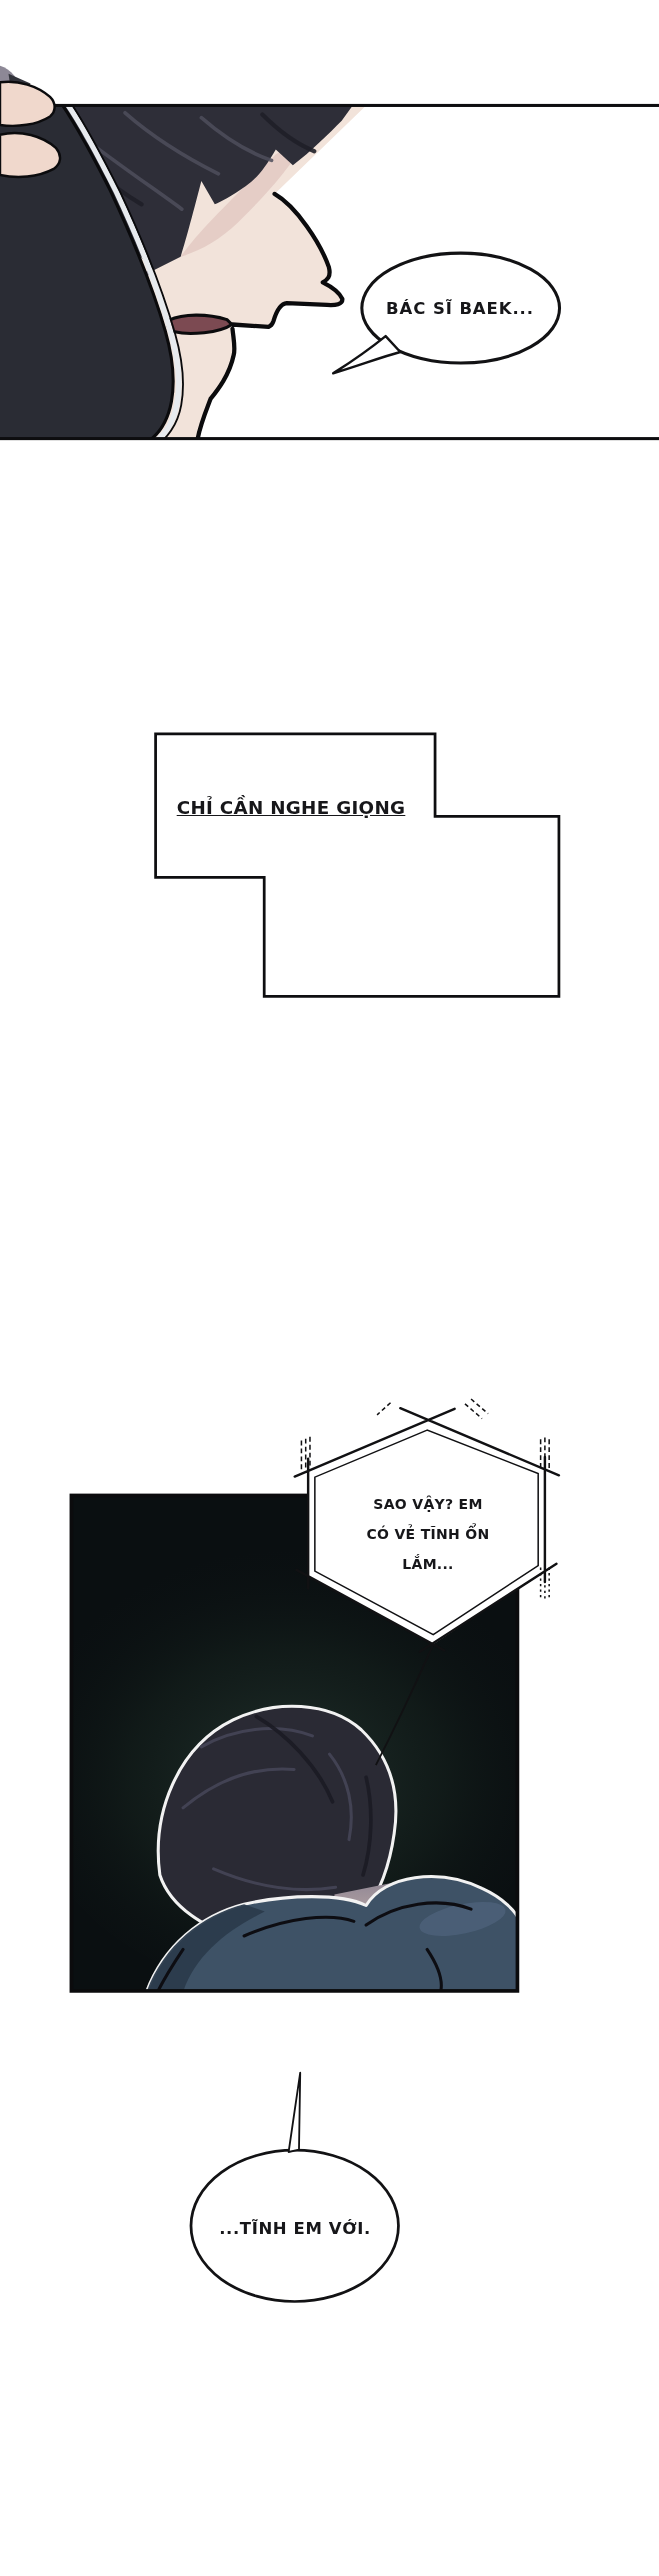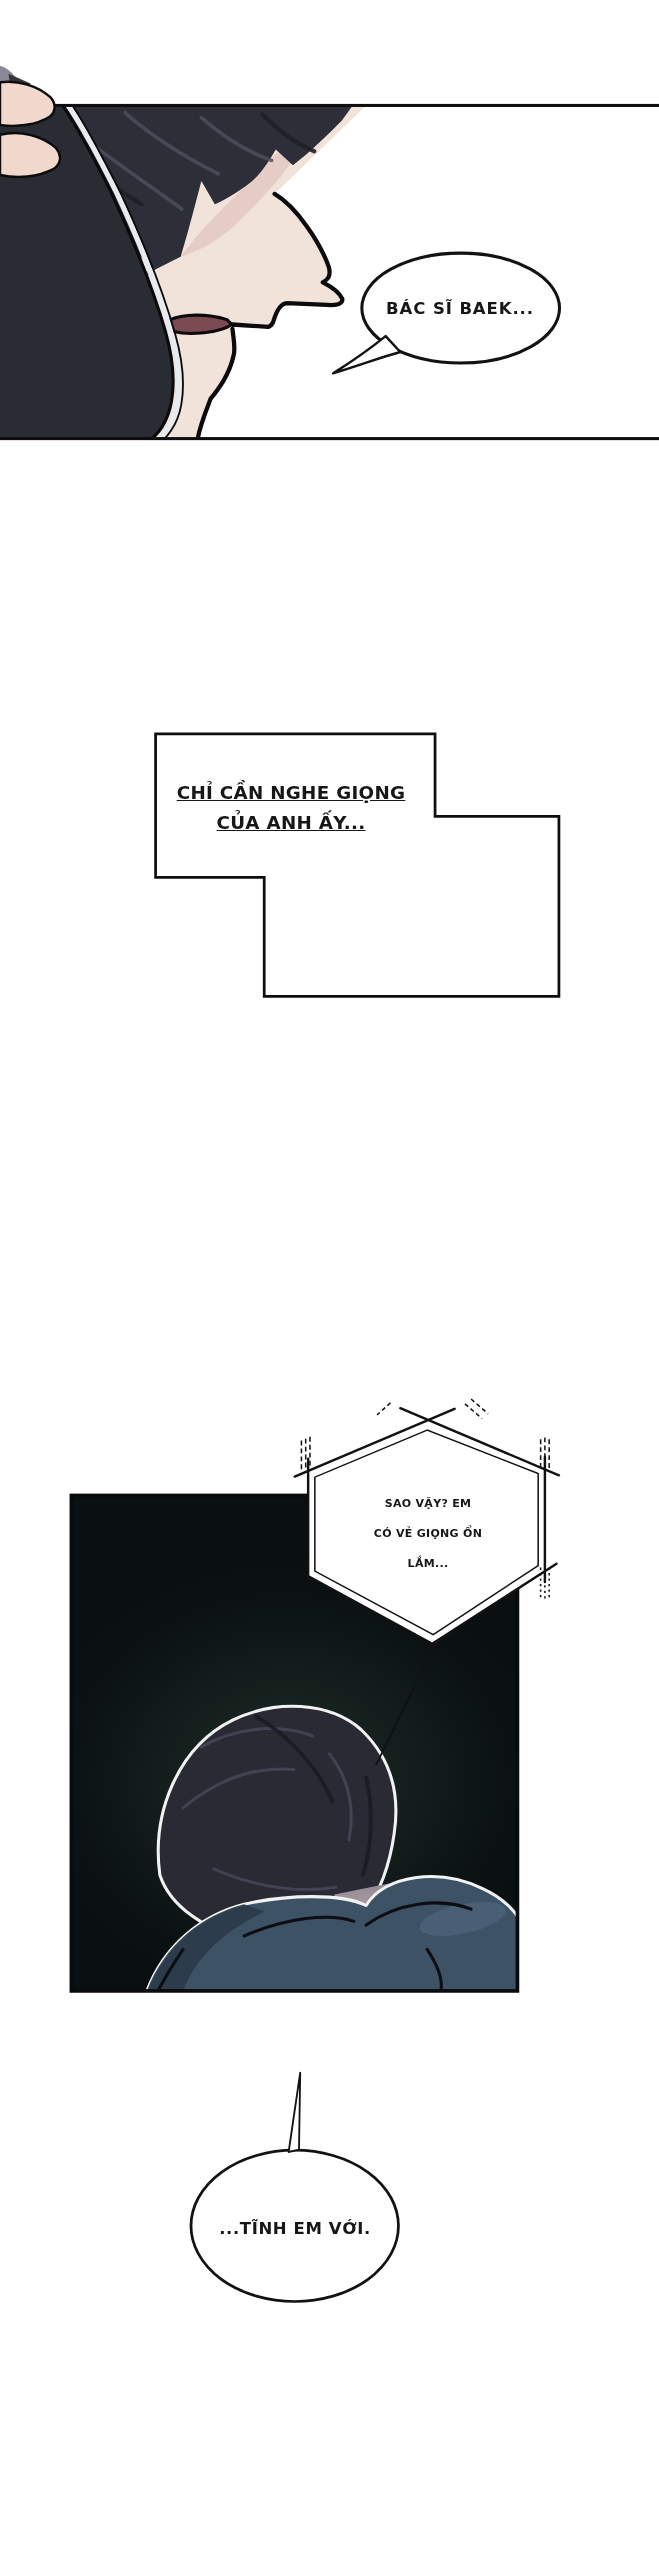--- a/index.html
+++ b/index.html
@@ -5,21 +5,21 @@
   html,body{margin:0;padding:0;background:#ffffff;}
   .page{position:relative;width:659px;height:2576px;background:#ffffff;overflow:hidden;
         font-family:"DejaVu Sans",sans-serif;margin-top:7px;}
   .art{position:absolute;left:0;top:0;}
   .tb{position:absolute;transform:translate(-50%,-50%);text-align:center;font-weight:700;
       color:#17171a;font-family:"DejaVu Sans",sans-serif;white-space:nowrap;}
   .tb span{display:block;}
   #t1{left:460px;top:301px;font-size:16.5px;letter-spacing:0.9px;}
   #t2{left:291px;top:801px;font-size:18.3px;line-height:30px;letter-spacing:0.3px;text-decoration:underline;}
   #t3{left:413px;top:911px;font-size:18.3px;line-height:31px;letter-spacing:0.3px;}
-  #t4{left:428px;top:1527px;font-size:11px;line-height:30px;letter-spacing:0.3px;}
+  #t4{left:428px;top:1527px;font-size:14px;line-height:30px;letter-spacing:0.3px;}
   #t5{left:295px;top:2221px;font-size:16.5px;letter-spacing:0.6px;}
 </style>
 </head>
 <body>
 
 <div class="page">
 
   <svg class="art" width="659" height="2576" viewBox="0 0 1080 4219">
     <defs>
       <clipPath id="clipP1">
@@ -144,26 +144,25 @@
     <g>
       <ellipse cx="483" cy="3635" rx="170" ry="124" stroke="#121214" stroke-width="4.5" fill="#ffffff"></ellipse>
       <polygon stroke="#121214" stroke-width="3" stroke-linejoin="round" points="492,3384 473,3514 490,3510" fill="#ffffff"></polygon>
     </g>
   </svg>
 
   <div class="tb" id="t1">BÁC SĨ BAEK...</div>
 
   <div class="tb" id="t2">
     <span>CHỈ CẦN NGHE GIỌNG</span>
-    <span>CỦA ANH ẤY...</span>
   </div>
 
 
   <div class="tb" id="t4">
     <span>SAO VẬY? EM</span>
-    <span>CÓ VẺ GIỌNG ỔN</span>
+    <span>CÓ VẺ TĨNH ỔN</span>
     <span>LẮM...</span>
   </div>
 
   <div class="tb" id="t5">...TĨNH EM VỚI.</div>
 
 </div>
 
 
 </body></html>

